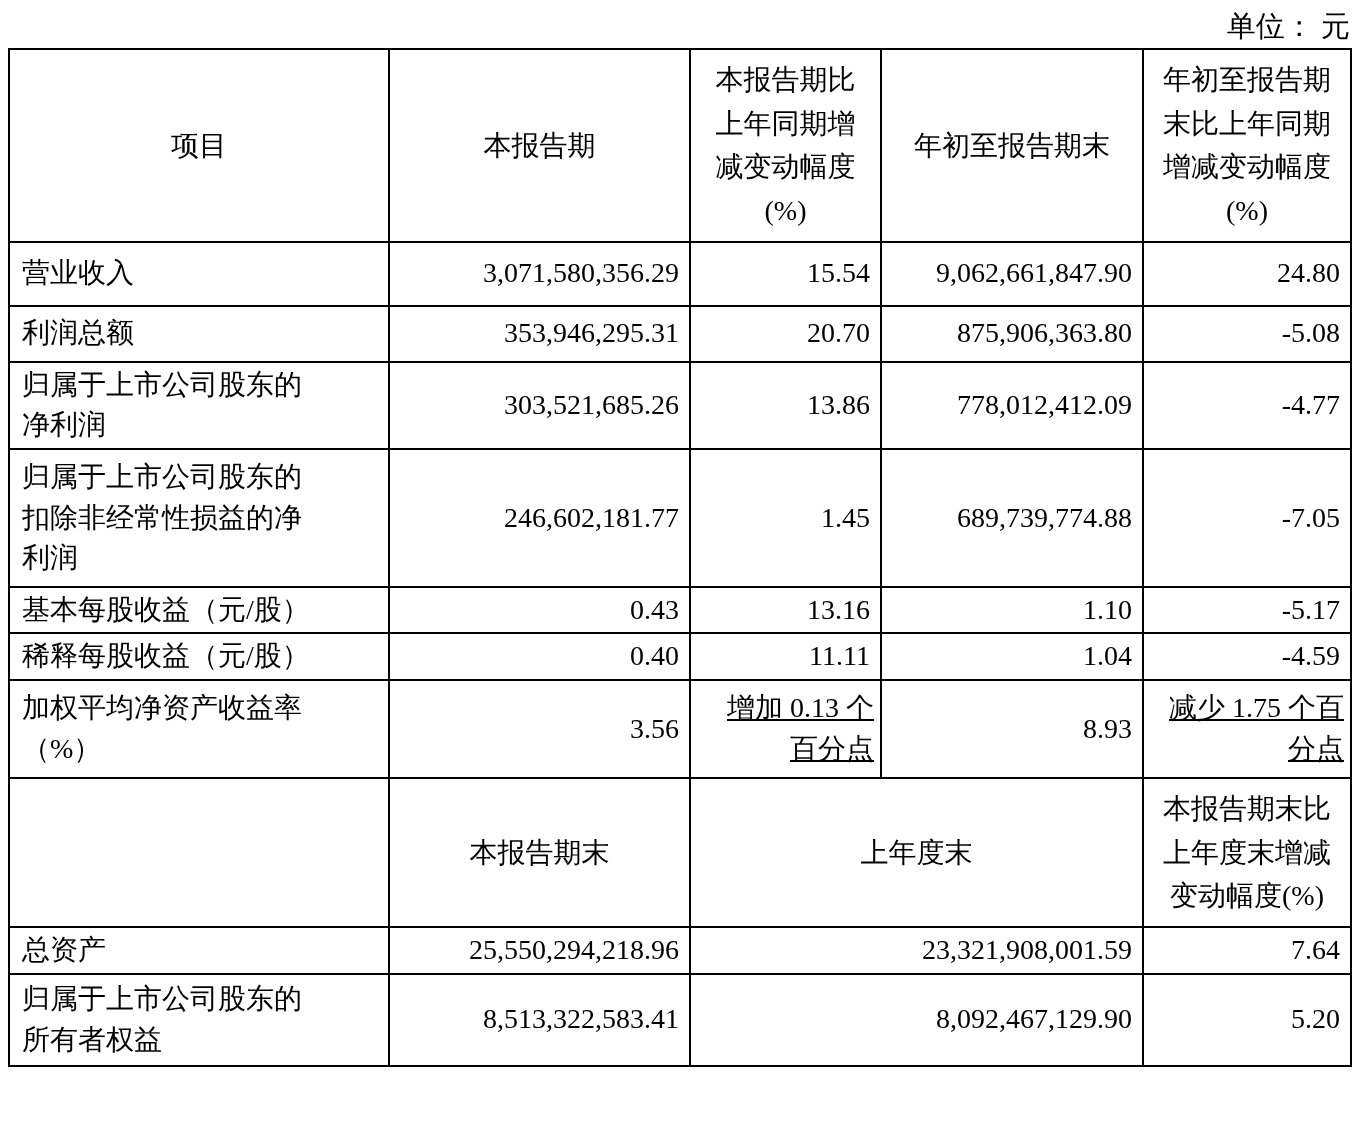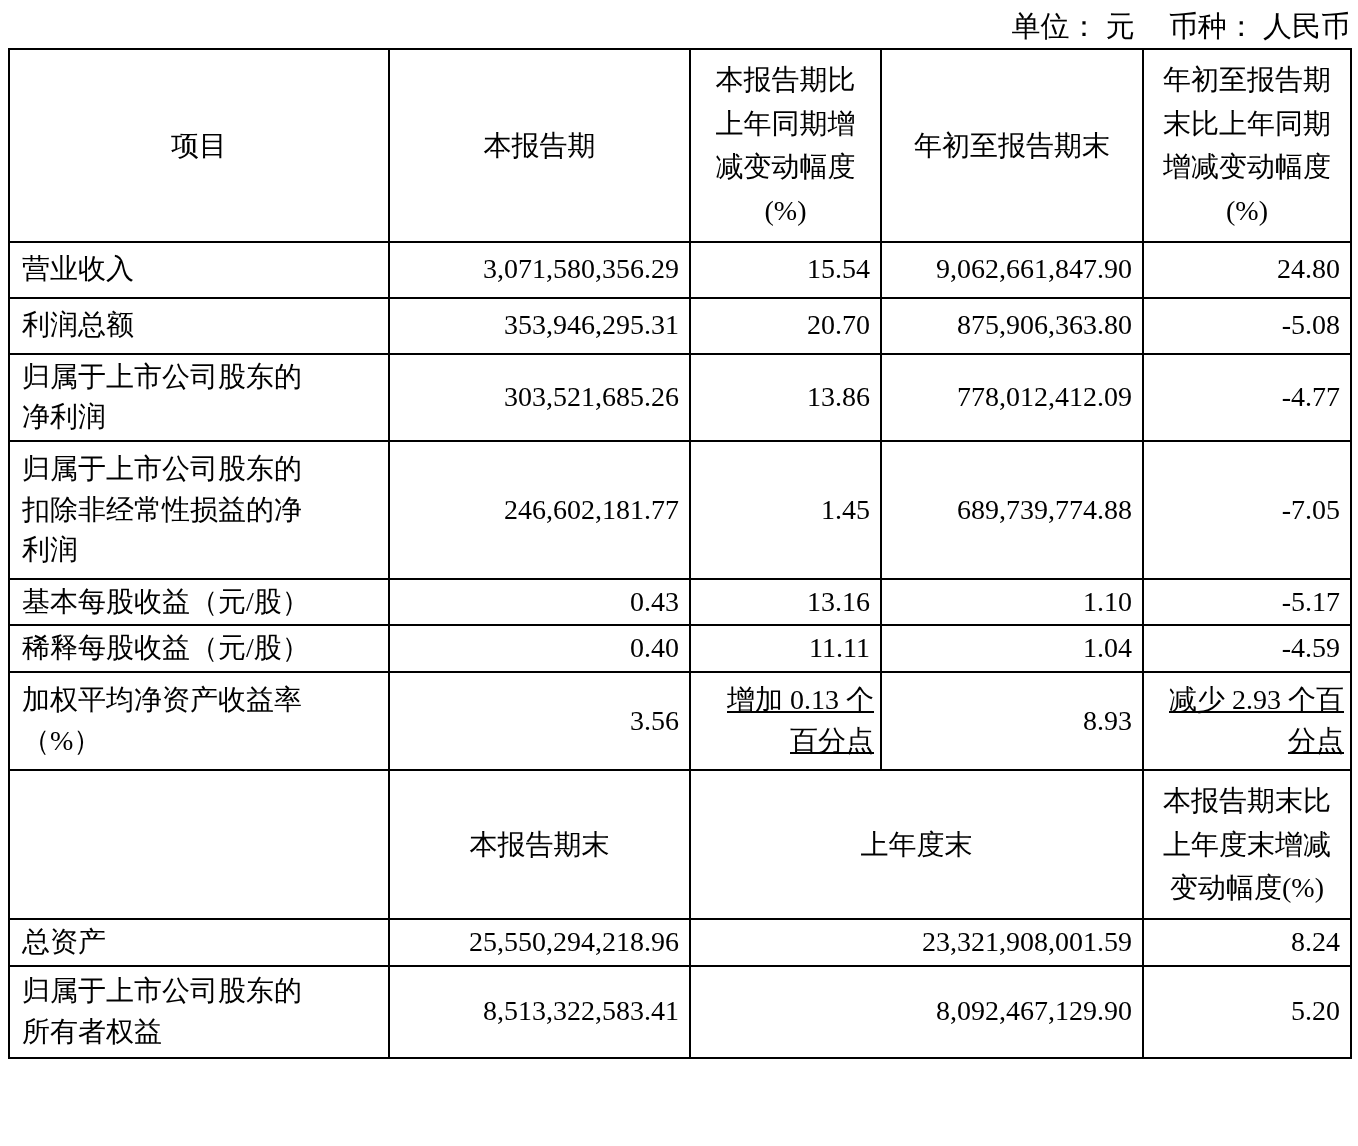--- a/index.html
+++ b/index.html
@@ -30,21 +30,20 @@
   .fin td.tight { padding:2px 6px;text-decoration:underline; }
   tr.split td { border-bottom:7px double #000; }
 </style>
 </head>
 <body>
 
 <div class="page">
 
   <div class="caption">
     <span>单位： 元</span>
-    <span>币种： 人民币</span>
   </div>
 
   <table class="fin">
     <colgroup>
       <col style="width:380px">
       <col style="width:301px">
       <col style="width:191px">
       <col style="width:262px">
       <col style="width:208px">
     </colgroup>
@@ -57,21 +56,21 @@
 上年同期增
 减变动幅度
 (%)</th>
       <th>年初至报告期末</th>
       <th>年初至报告期
 末比上年同期
 增减变动幅度
 (%)</th>
     </tr>
 
-    <tr style="height:56px">
+    <tr style="height:64px">
       <td class="item">营业收入</td>
       <td class="num">3,071,580,356.29</td>
       <td class="num">15.54</td>
       <td class="num">9,062,661,847.90</td>
       <td class="num">24.80</td>
     </tr>
 
     <tr style="height:56px">
       <td class="item">利润总额</td>
       <td class="num">353,946,295.31</td>
@@ -117,38 +116,38 @@
       <td class="num">-4.59</td>
     </tr>
 
     <tr style="height:98px">
       <td class="item">加权平均净资产收益率
 （%）</td>
       <td class="num">3.56</td>
       <td class="num tight">增加 0.13 个
 百分点</td>
       <td class="num">8.93</td>
-      <td class="num tight">减少 2.93 个百
+      <td class="num tight">减少 1.75 个百
 分点</td>
     </tr>
 
     <tr style="height:140px">
       <th></th>
       <th>本报告期末</th>
       <th colspan="2">上年度末</th>
       <th>本报告期末比
 上年度末增减
 变动幅度(%)</th>
     </tr>
 
     <tr style="height:39px">
       <td class="item">总资产</td>
       <td class="num">25,550,294,218.96</td>
       <td class="num" colspan="2">23,321,908,001.59</td>
-      <td class="num">8.24</td>
+      <td class="num">7.64</td>
     </tr>
 
     <tr style="height:92px">
       <td class="item">归属于上市公司股东的
 所有者权益</td>
       <td class="num">8,513,322,583.41</td>
       <td class="num" colspan="2">8,092,467,129.90</td>
       <td class="num">5.20</td>
     </tr>
 

